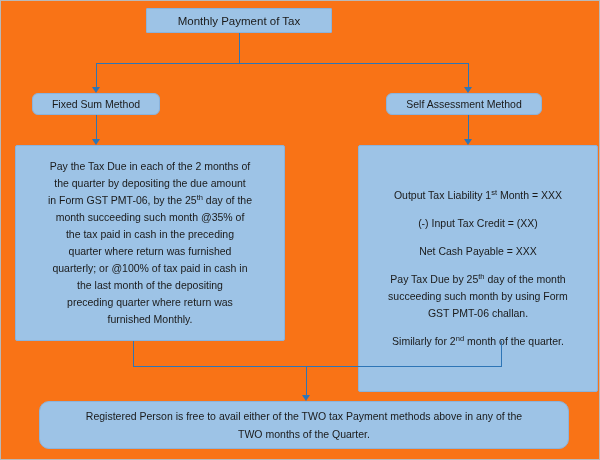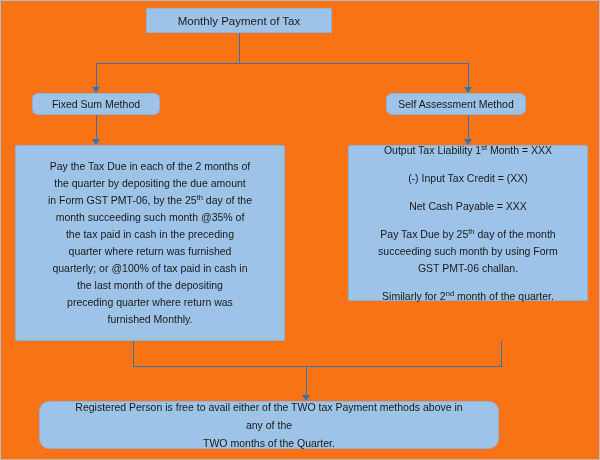--- a/index.html
+++ b/index.html
@@ -109,21 +109,21 @@
   <div class="line-v" style="left:95px; top:62px; height:24px;"></div>
   <div class="arrow-down" style="left:91px; top:86px;"></div>
 
   <div class="line-v" style="left:467px; top:62px; height:24px;"></div>
   <div class="arrow-down" style="left:463px; top:86px;"></div>
 
   <div class="node method-node" style="left:31px; top:92px; width:128px; height:22px;">
     <span>Fixed Sum Method</span>
   </div>
 
-  <div class="node method-node" style="left:385px; top:92px; width:140px; height:22px;text-align:center;">
+  <div class="node method-node" style="left:385px; top:92px; width:156px; height:22px;text-align:center;">
     <span>Self Assessment Method</span>
   </div>
 
   <div class="line-v" style="left:95px; top:114px; height:24px;"></div>
   <div class="arrow-down" style="left:91px; top:138px;"></div>
 
   <div class="line-v" style="left:467px; top:114px; height:24px;"></div>
   <div class="arrow-down" style="left:463px; top:138px;"></div>
 
   <div class="node big-node left-node" style="left:14px; top:144px; width:270px; height:196px;">
@@ -134,38 +134,38 @@
       <p>month succeeding such month @35% of</p>
       <p>the tax paid in cash in the preceding</p>
       <p>quarter where return was furnished</p>
       <p>quarterly; or @100% of tax paid in cash in</p>
       <p>the last month of the depositing</p>
       <p>preceding quarter where return was</p>
       <p>furnished Monthly.</p>
     </div>
   </div>
 
-  <div class="node big-node right-node" style="left:347px; top:144px; width:240px; height:156px;">
+  <div class="node big-node right-node" style="left:357px; top:144px; width:240px; height:247px;">
     <div class="lines">
       <p><span>Output Tax Liability 1</span><sup>st</sup><span> Month = XXX</span></p>
       <p>(-) Input Tax Credit =  (XX)</p>
       <p>Net Cash Payable = XXX</p>
       <p style="margin-bottom:0;"><span>Pay Tax Due by 25</span><sup>th</sup><span> day of the month</span></p>
       <p style="margin-bottom:0;">succeeding such month by using Form</p>
       <p>GST PMT-06 challan.</p>
       <p><span>Similarly for 2</span><sup>nd</sup><span> month of the quarter.</span></p>
     </div>
   </div>
 
   <div class="line-v" style="left:132px; top:340px; height:25px;"></div>
   <div class="line-v" style="left:500px; top:340px; height:25px;"></div>
   <div class="line-h" style="left:132px; top:365px; width:369px;"></div>
   <div class="line-v" style="left:305px; top:365px; height:29px;"></div>
   <div class="arrow-down" style="left:301px; top:394px;"></div>
 
-  <div class="node footer-node" style="left:38px; top:400px; width:460px; height:48px;">
+  <div class="node footer-node" style="left:38px; top:400px; width:530px; height:48px;">
     <div class="lines">
       <div>Registered Person is free to avail either of the TWO tax Payment methods above in any of the</div>
       <div>TWO months of the Quarter.</div>
     </div>
   </div>
 
 </div>
 
 </body></html>

